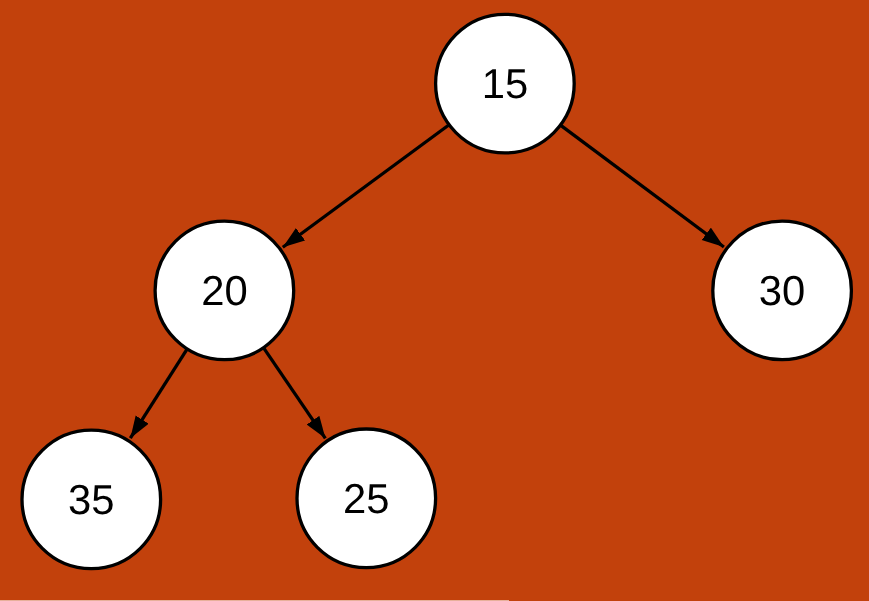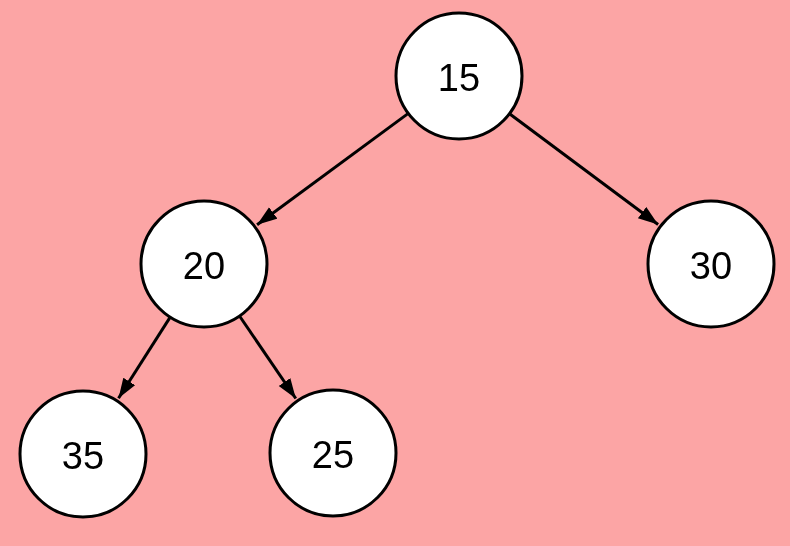--- a/index.html
+++ b/index.html
@@ -8,21 +8,21 @@
     background: #ffffff;
     width: 790px;
     height: 546px;
     overflow: hidden;
     font-family: "Liberation Sans", sans-serif;
   }
   .diagram-wrap {
     position: relative;
     width: 790px;
     height: 546px;
-    background: #fca5a5;
+    background: #c2410c;
   }
   svg {
     display: block;
   }
   .tree-node-label {
     font-family: "Liberation Sans", sans-serif;
     user-select: none;
   }
 </style>
 </head>

